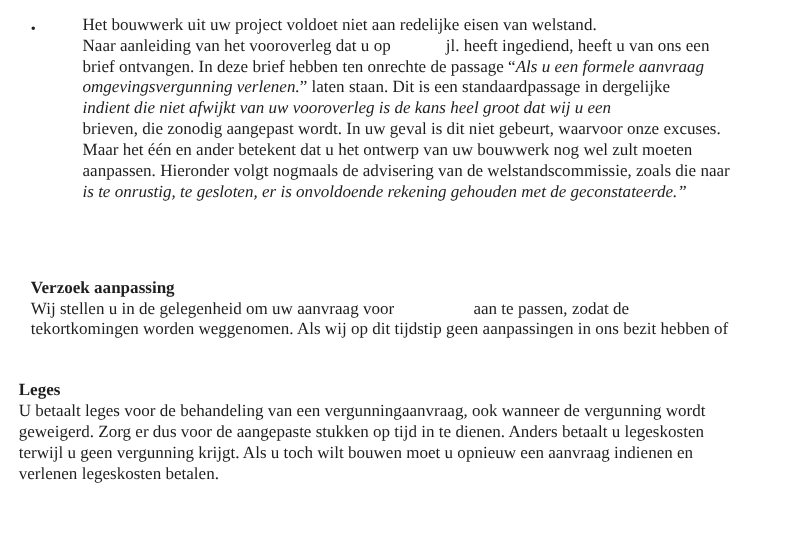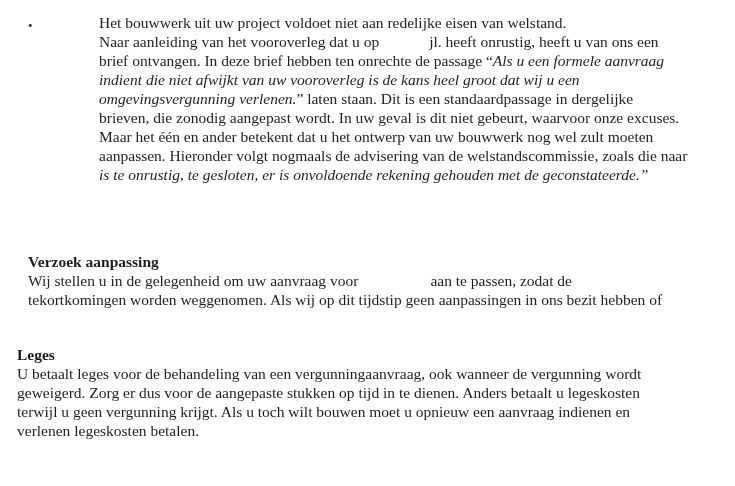--- a/index.html
+++ b/index.html
@@ -28,21 +28,21 @@
   }
   .bullet-marker {
     position: absolute;
     left: 28px;
     top: 16px;
     font-size: 13px;
     line-height: 19px;
   }
   .bullet-paragraph {
     position: absolute;
-    left: 99px;
+    left: 75px;
     top: 13px;
   }
   .section-verzoek {
     position: absolute;
     left: 28px;
     top: 252px;
   }
   .section-leges {
     position: absolute;
     left: 17px;
@@ -51,24 +51,24 @@
 </style>
 </head>
 <body>
 
 <div class="page">
 
   <span class="bullet-marker">•</span>
 
   <div class="bullet-paragraph">
       <div class="line"><span>Het bouwwerk uit uw project voldoet niet aan redelijke eisen van welstand.</span></div>
-      <div class="line"><span>Naar aanleiding van het vooroverleg dat u op</span><span class="gap" style="width: 50px;"></span><span>jl. heeft onrustig, heeft u van ons een</span></div>
+      <div class="line"><span>Naar aanleiding van het vooroverleg dat u op</span><span class="gap" style="width: 50px;"></span><span>jl. heeft ingediend, heeft u van ons een</span></div>
       <div class="line"><span>brief ontvangen. In deze brief hebben ten onrechte de passage “</span><span class="it">Als u een formele aanvraag</span></div>
+      <div class="line"><span class="it">omgevingsvergunning verlenen.</span><span>” laten staan. Dit is een standaardpassage in dergelijke</span></div>
       <div class="line"><span class="it">indient die niet afwijkt van uw vooroverleg is de kans heel groot dat wij u een</span></div>
-      <div class="line"><span class="it">omgevingsvergunning verlenen.</span><span>” laten staan. Dit is een standaardpassage in dergelijke</span></div>
       <div class="line"><span>brieven, die zonodig aangepast wordt. In uw geval is dit niet gebeurt, waarvoor onze excuses.</span></div>
       <div class="line"><span>Maar het één en ander betekent dat u het ontwerp van uw bouwwerk nog wel zult moeten</span></div>
       <div class="line"><span>aanpassen. Hieronder volgt nogmaals de advisering van de welstandscommissie, zoals die naar</span></div>
       <div class="line"><span class="it">is te onrustig, te gesloten, er is onvoldoende rekening gehouden met de geconstateerde.”</span></div>
     </div>
 
   <div class="section-verzoek">
     <div class="heading">Verzoek aanpassing</div>
     <div>
         <div class="line"><span>Wij stellen u in de gelegenheid om uw aanvraag voor</span><span class="gap" style="width: 72px;"></span><span>aan te passen, zodat de</span></div>

